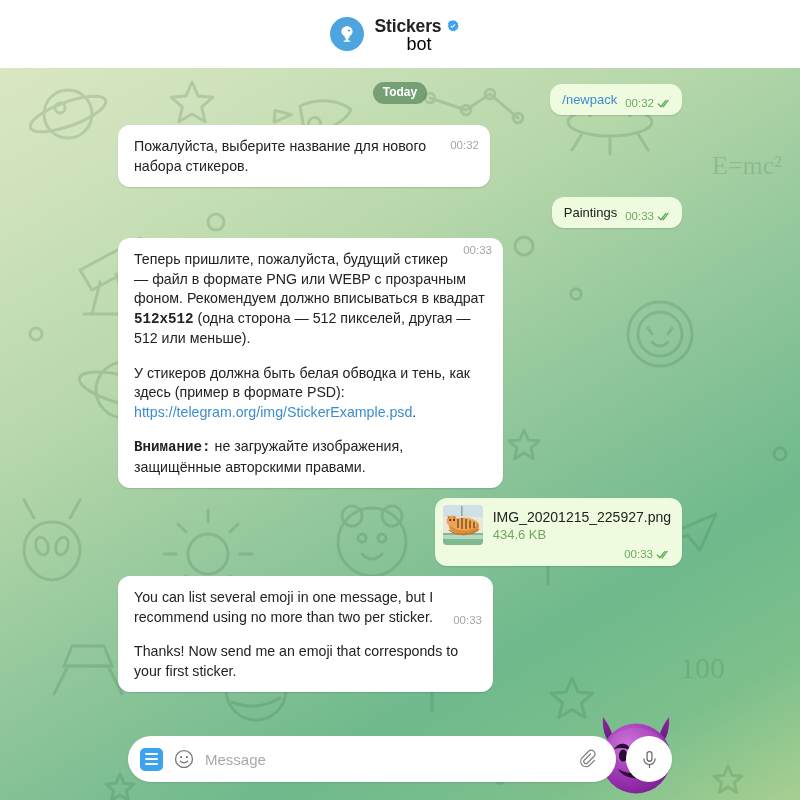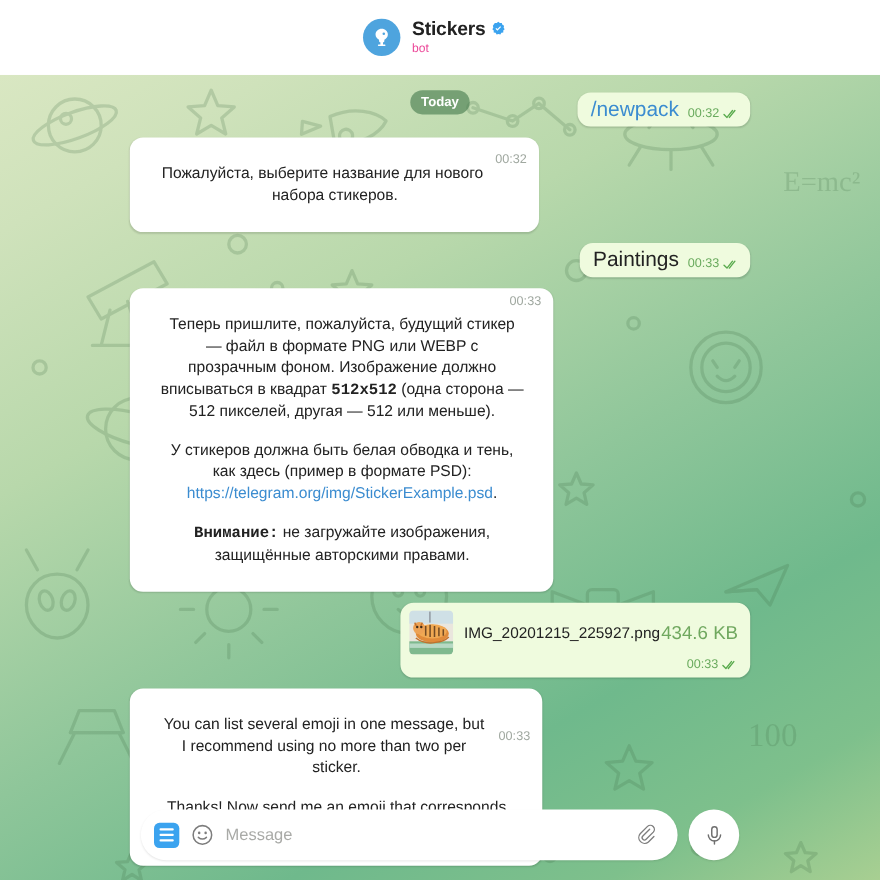--- a/index.html
+++ b/index.html
@@ -26,21 +26,21 @@
     display: flex; align-items: center; justify-content: center;
     flex: none;
   }
   .title-wrap { display: flex; flex-direction: column; justify-content: center; }
   .title-row { display: flex; align-items: center; gap: 5px; }
   .chat-title {
     font-size: 17.5px; font-weight: bold; color: #222222;
     letter-spacing: -0.15px; line-height: 20px;
   }
   .verified { width: 14px; height: 14px; flex: none; display:block; }
-  .chat-subtitle { font-size: 11px; color: #ec4899; line-height: 15px; margin-top: 1px; }
+  .chat-subtitle { font-size: 18px; color: #000000; line-height: 15px; margin-top: 1px; margin-left: 32px; }
 
   
   .chat {
     position: absolute; top: 68px; left: 0;
     width: 800px; height: 732px;
     background:
       linear-gradient(150deg,
         #d9e7c2 0%,
         #cfe2bb 12%,
         #b8d8ab 32%,
@@ -83,55 +83,55 @@
     border-radius: 12px;
     padding: 8px 11px 7px 12px;
     font-size: 14.2px;
     line-height: 19.5px;
     color: #222222;
     box-shadow: 0 1px 1.5px rgba(0,0,0,0.12);
   }
   .bubble.in  { background: #ffffff; border-top-left-radius: 12px; }
   .bubble.out { background: #effbde; }
 
-  .bubble p { margin: 16px; text-align: center; }
+  .bubble p { margin: 4px; }
   .bubble p + p { margin-top: 15px; }
   .bubble b { font-weight: bold; font-family: Liberation Mono, monospace; }
   .lnk { color: #3b8cd0; text-decoration: none; }
 
   
   .meta {
     display: inline-flex; align-items: center; gap: 3px;
     font-size: 11.5px; color: #a0a8a0;
     line-height: 12px; white-space: nowrap;
     vertical-align: bottom;
   }
   .meta.out { color: #6aab5e; }
   .meta.float {
     float: right; margin-left: 10px; margin-top: 6px;
   }
   .ticks { display: inline-block; width: 15px; height: 9px; }
 
   
   .bubble.inline-meta { display: inline-flex; align-items: flex-end; gap: 8px; padding: 6px 10px 6px 12px; }
-  .bubble.inline-meta .txt { font-size: 19px; line-height: 19px; }
+  .bubble.inline-meta .txt { font-size: 13px; line-height: 19px; }
 
   
   .bubble.file {
     padding: 7px 11px 6px 8px;
     max-width: 330px;
   }
   .file-inner { display: flex; align-items: center; gap: 10px; }
   .thumb {
     width: 40px; height: 40px; border-radius: 4px;
     flex: none; overflow: hidden; display:block;
   }
-  .file-text { display: flex; flex-direction: row; gap: 1px; min-width: 0; align-items: flex-end; }
+  .file-text { display: flex; flex-direction: column; gap: 1px; min-width: 0; }
   .file-name { font-size: 14px; color: #222222; line-height: 18px; white-space: nowrap; }
-  .file-size { font-size: 17px; color: #70a85f; line-height: 16px; }
+  .file-size { font-size: 13px; color: #70a85f; line-height: 16px; }
   .file-meta { align-self: flex-end; margin-top: 3px; display: flex; justify-content: flex-end; }
 
   
   .sticker-wrap { position: relative; display: inline-block; }
   .sticker { display: block; width: 92px; height: 92px; }
 
   
   .composer {
     position: absolute; left: 128px; bottom: 18px;
     width: 544px; height: 46px;
@@ -376,21 +376,21 @@
           </span>
         </div>
       </div>
 
       <div class="row in">
         <div class="bubble in" style="max-width:385px;">
           <span class="meta float" style="margin-top:-2px;">
             <span>00:33</span>
           </span>
           <p>
-            <span>Теперь пришлите, пожалуйста, будущий стикер — файл в формате PNG или WEBP с прозрачным фоном. Изображение должно вписываться в квадрат </span><b>512x512</b><span> (одна сторона — 512 пикселей, другая — 512 или меньше).</span>
+            <span>Теперь пришлите, пожалуйста, будущий стикер — файл в формате PNG или WEBP с прозрачным фоном. Рекомендуем должно вписываться в квадрат </span><b>512x512</b><span> (одна сторона — 512 пикселей, другая — 512 или меньше).</span>
           </p>
           <p>
             <span>У стикеров должна быть белая обводка и тень, как здесь (пример в формате PSD): </span><a class="lnk" href="#">https://telegram.org/img/StickerExample.psd</a><span>.</span>
           </p>
           <p>
             <b>Внимание:</b><span> не загружайте изображения, защищённые авторскими правами.</span>
           </p>
         </div>
       </div>
 

